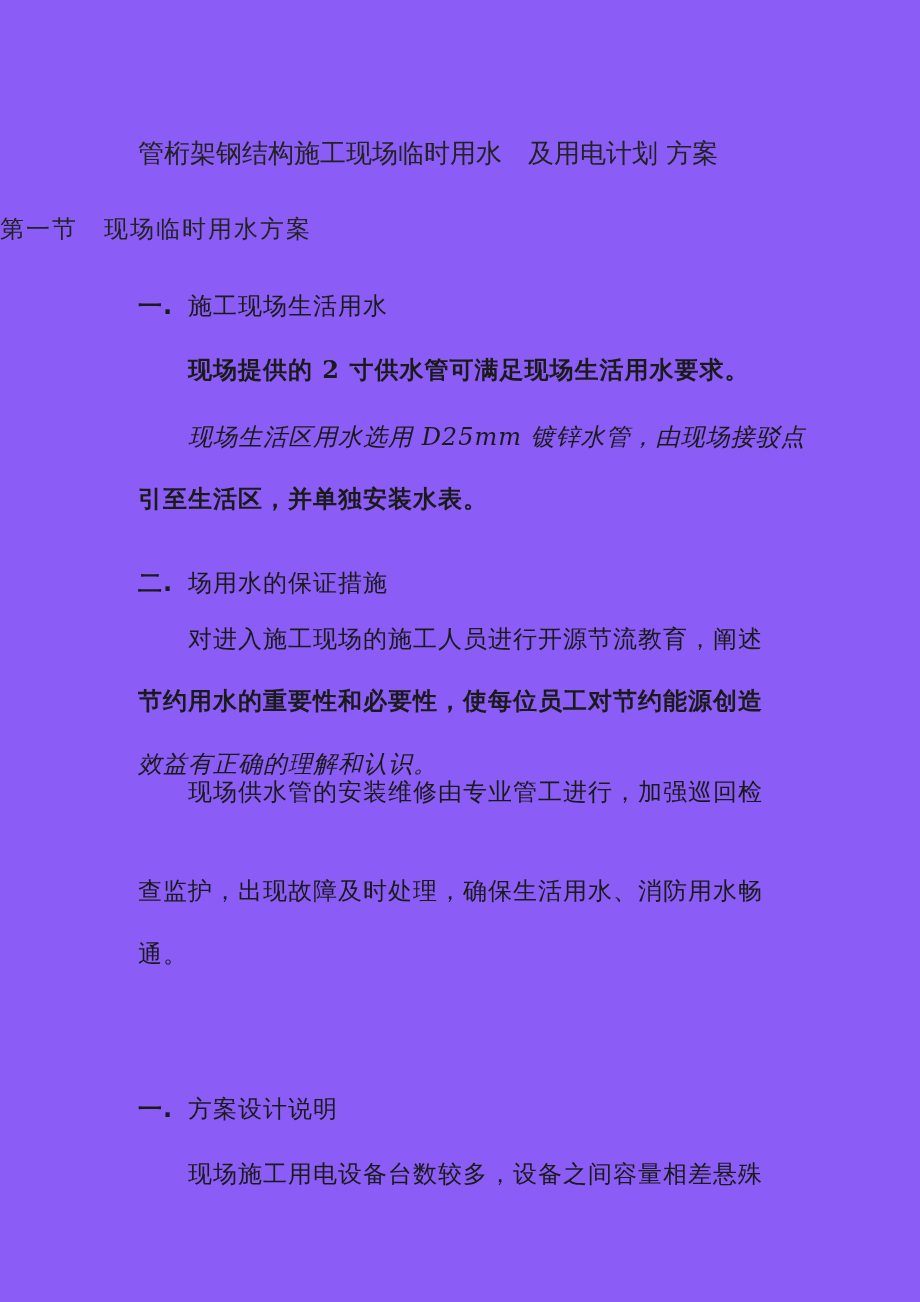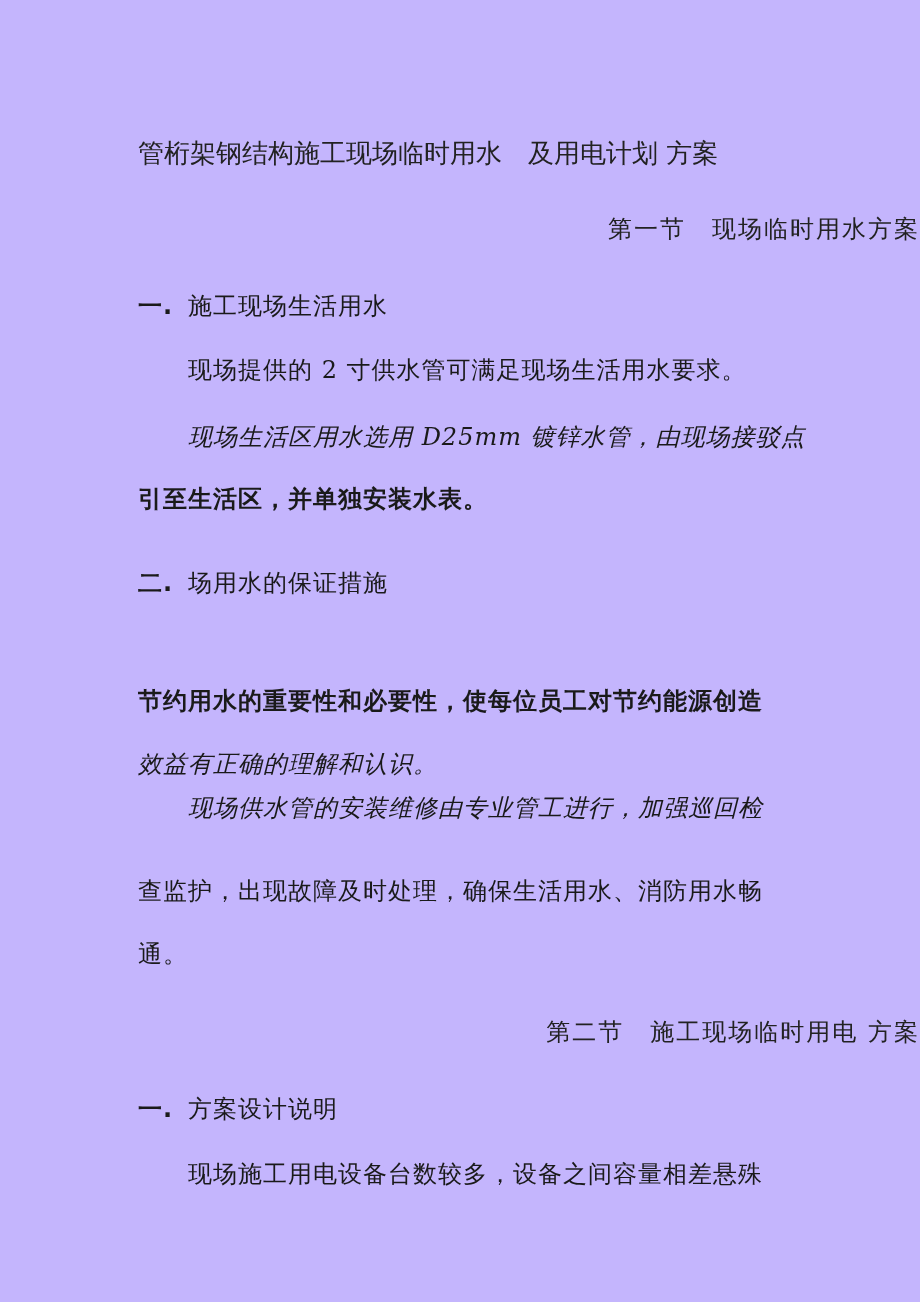--- a/index.html
+++ b/index.html
@@ -12,41 +12,41 @@
       height: 1302px;
       position: relative;
       overflow: hidden;
       font-family: "DejaVu Serif", "Liberation Serif", serif;
       color: #1a1a1a;
     }
     .page {
       position: absolute;
       left: 0; top: 0;
       width: 920px; height: 1302px;
-      background: #c4b5fd;
+      background: #8b5cf6;
     }
     .line {
       position: absolute;
       white-space: nowrap;
       font-size: 24px;
       line-height: 32px;
       letter-spacing: 1px;
     }
     .doc-title {
       left: 138px;
       top: 137px;
       font-family: "DejaVu Sans", "Liberation Sans", sans-serif;
       font-size: 26px;
       letter-spacing: 0px;
       color: #222;
     }
     .section-title {
       width: 920px;
       left: 0;
-      text-align: right;
+      text-align: left;
       font-size: 24px;
       letter-spacing: 2px;
       color: #222;
     }
     .heading {
       left: 138px;
     }
     .heading .num {
       font-family: "DejaVu Sans", "Liberation Sans", sans-serif;
       font-weight: bold;
@@ -66,37 +66,37 @@
 <div class="page">
 
   <div class="line doc-title">管桁架钢结构施工现场临时用水　及用电计划 方案</div>
 
   <div class="line section-title" style="top:213px;">第一节　现场临时用水方案</div>
 
   <div class="line heading" style="top:290px;">
     <span class="num">一.</span><span>施工现场生活用水</span>
   </div>
 
-  <div class="line para-first" style="top:354px;">现场提供的 2 寸供水管可满足现场生活用水要求。</div>
+  <div class="line para-first" style="top:354px;font-weight:bold;">现场提供的 2 寸供水管可满足现场生活用水要求。</div>
 
   <div class="line para-first" style="top:421px;font-style:italic;">现场生活区用水选用 D25mm 镀锌水管，由现场接驳点</div>
   <div class="line para-cont" style="top:483px;font-weight:bold;">引至生活区，并单独安装水表。</div>
 
   <div class="line heading" style="top:557px;margin-top:10px;">
     <span class="num">二.</span><span>场用水的保证措施</span>
   </div>
 
+  <div class="line para-first" style="top:623px;">对进入施工现场的施工人员进行开源节流教育，阐述</div>
   <div class="line para-cont" style="top:685px;font-weight:bold;">节约用水的重要性和必要性，使每位员工对节约能源创造</div>
   <div class="line para-cont" style="top:748px;font-style:italic;">效益有正确的理解和认识。</div>
 
-  <div class="line para-first" style="top:792px;font-style:italic;">现场供水管的安装维修由专业管工进行，加强巡回检</div>
+  <div class="line para-first" style="top:776px;">现场供水管的安装维修由专业管工进行，加强巡回检</div>
   <div class="line para-cont" style="top:875px;">查监护，出现故障及时处理，确保生活用水、消防用水畅</div>
   <div class="line para-cont" style="top:938px;">通。</div>
 
-  <div class="line section-title" style="top:1016px;">第二节　施工现场临时用电 方案</div>
 
   <div class="line heading" style="top:1093px;">
     <span class="num">一.</span><span>方案设计说明</span>
   </div>
 
   <div class="line para-first" style="top:1158px;">现场施工用电设备台数较多，设备之间容量相差悬殊</div>
 
 </div>
 
 </body></html>

